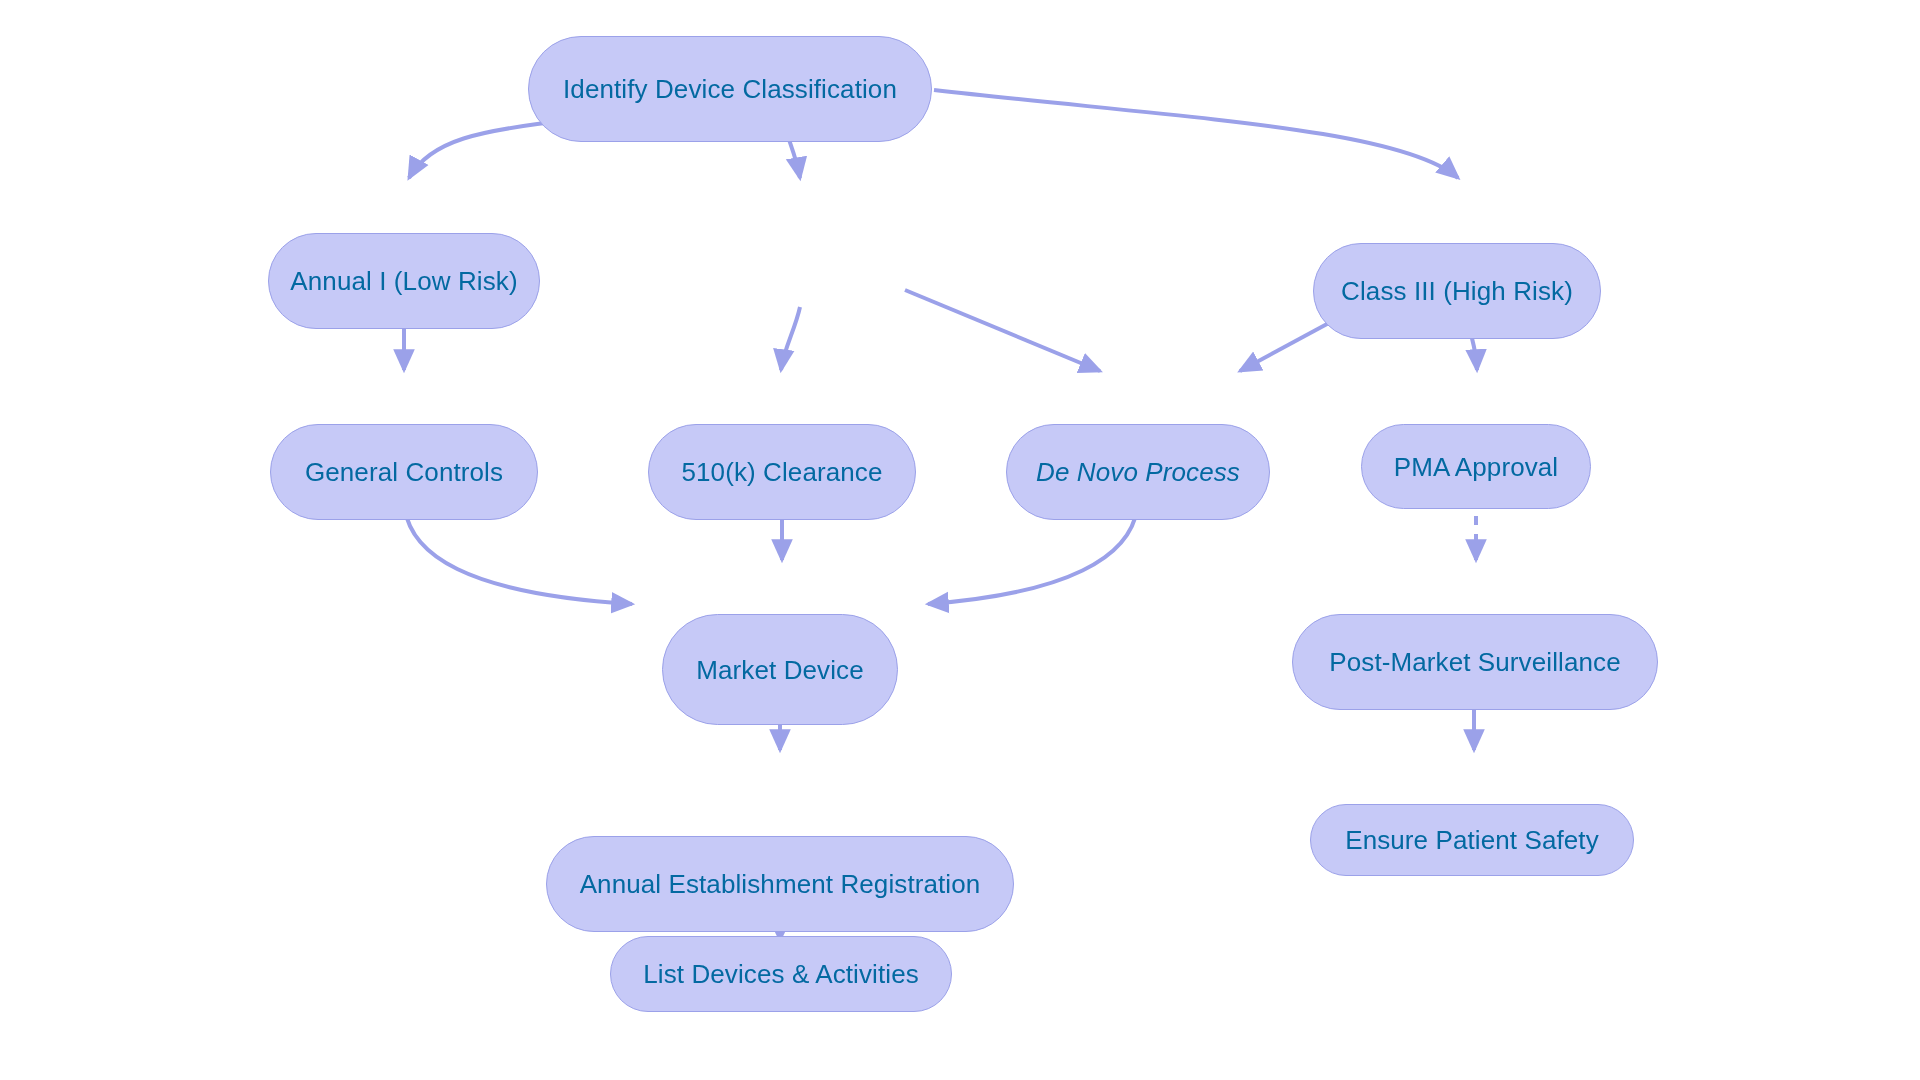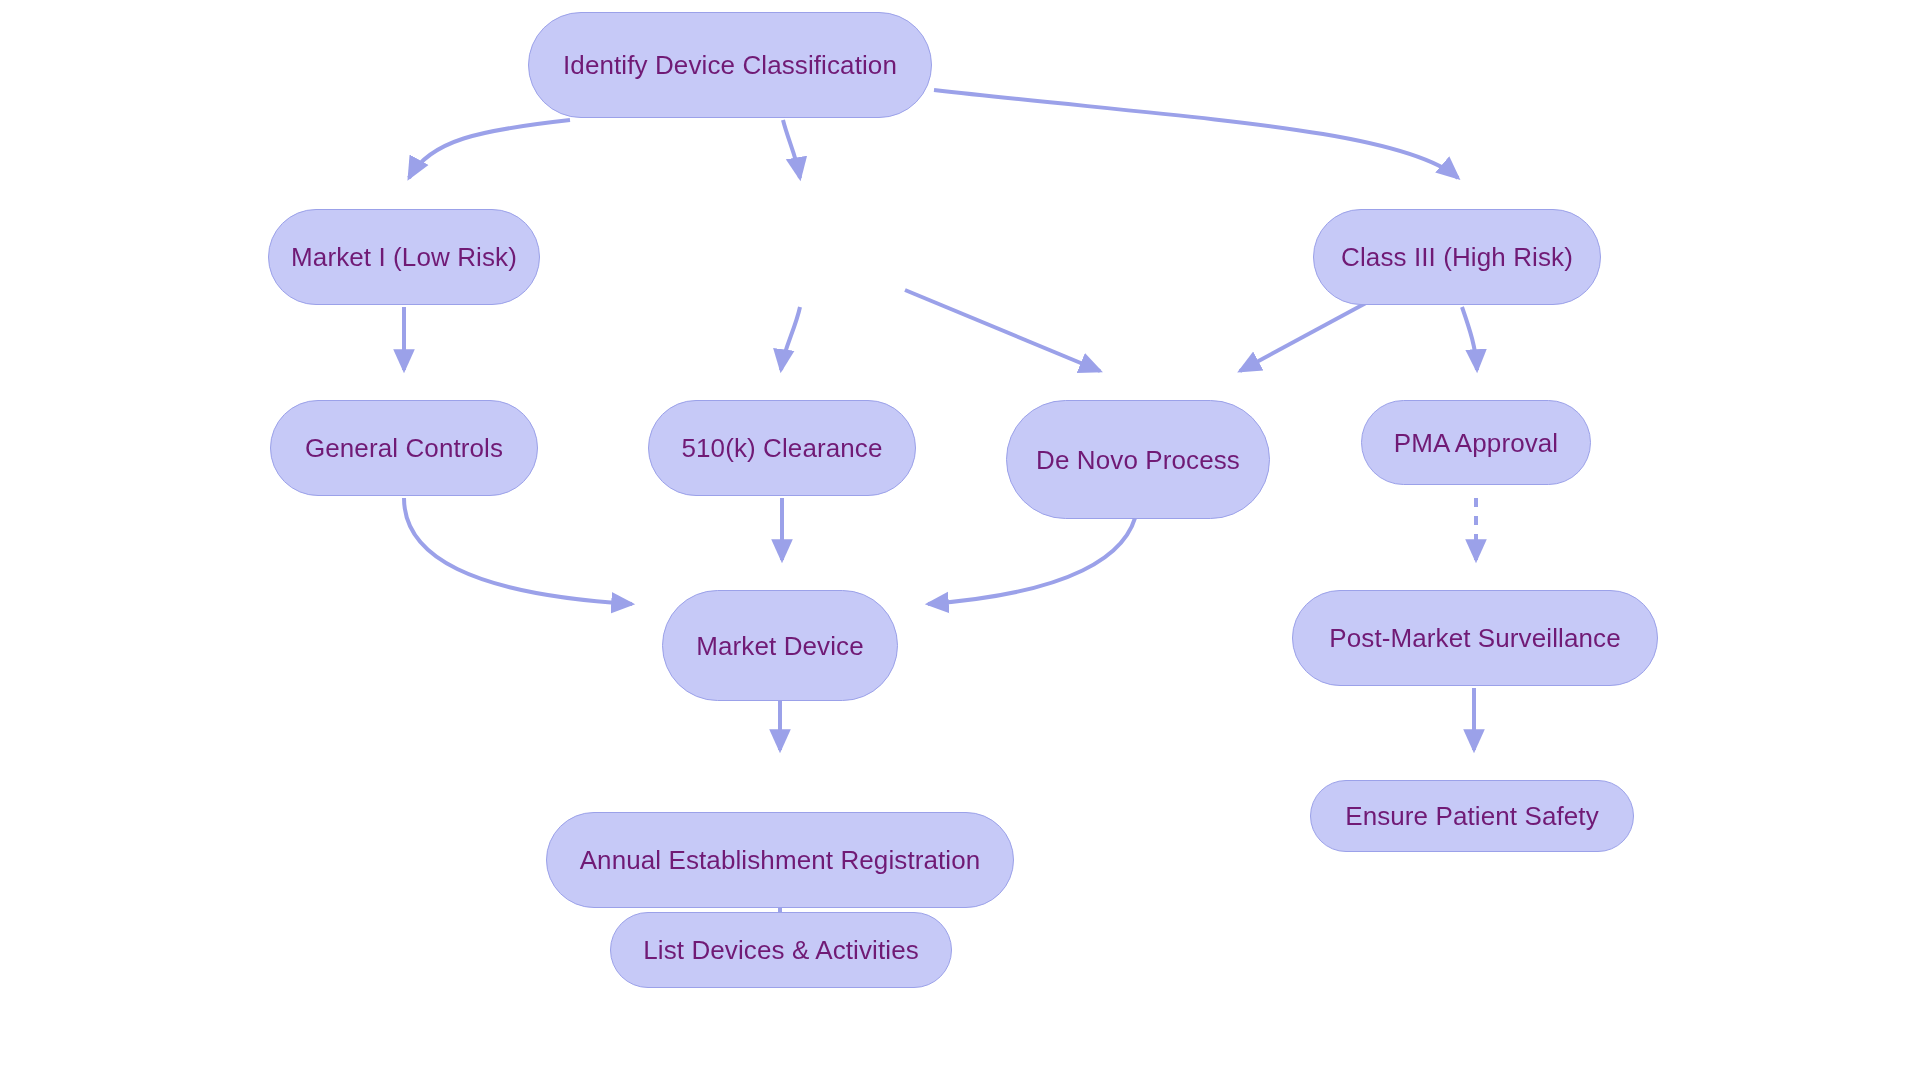--- a/index.html
+++ b/index.html
@@ -23,32 +23,33 @@
     top: 0;
     width: 1920px;
     height: 1080px;
   }
   .node {
     position: absolute;
     box-sizing: border-box;
     background: #c6c9f7;
     border: 1.6px solid #9ba1e9;
     border-radius: 999px;
-    color: #701a75;
+    color: #0369a1;
     display: flex;
     align-items: center;
     justify-content: center;
     text-align: right;
     font-family: "Liberation Sans", sans-serif;
     font-size: 26px;
     font-weight: 400;
     letter-spacing: 0.1px;
     white-space: nowrap;
     line-height: 1;
     padding: 0 10px;
+    margin-top: 24px;
   }
   .node-label {
     pointer-events: none;
   }
 </style>
 </head>
 <body>
 
 <div id="canvas">
 
@@ -88,37 +89,37 @@
     <path d="M 1474 688 L 1474 750" fill="none" stroke="#9ba1e9" stroke-width="4" marker-end="url(#arrowhead)"></path>
 
     <path d="M 780 878 L 780 940" fill="none" stroke="#9ba1e9" stroke-width="4" marker-end="url(#arrowhead)"></path>
   </svg>
 
   <div class="node" style="left:528px; top:12px; width:404px; height:106px;">
     <span class="node-label">Identify Device Classification</span>
   </div>
 
   <div class="node" style="left:268px; top:209px; width:272px; height:96px;">
-    <span class="node-label">Market I (Low Risk)</span>
+    <span class="node-label">Annual I (Low Risk)</span>
   </div>
 
 
-  <div class="node" style="left:1313px; top:209px; width:288px; height:96px;">
+  <div class="node" style="left:1313px; top:219px; width:288px; height:96px;">
     <span class="node-label">Class III (High Risk)</span>
   </div>
 
   <div class="node" style="left:270px; top:400px; width:268px; height:96px;">
     <span class="node-label">General Controls</span>
   </div>
 
   <div class="node" style="left:648px; top:400px; width:268px; height:96px;">
     <span class="node-label">510(k) Clearance</span>
   </div>
 
-  <div class="node" style="left:1006px; top:400px; width:264px; height:119px;">
+  <div class="node" style="left:1006px; top:400px; width:264px; height:96px;font-style:italic;">
     <span class="node-label">De Novo Process</span>
   </div>
 
   <div class="node" style="left:1361px; top:400px; width:230px; height:85px;">
     <span class="node-label">PMA Approval</span>
   </div>
 
   <div class="node" style="left:662px; top:590px; width:236px; height:111px;">
     <span class="node-label">Market Device</span>
   </div>

